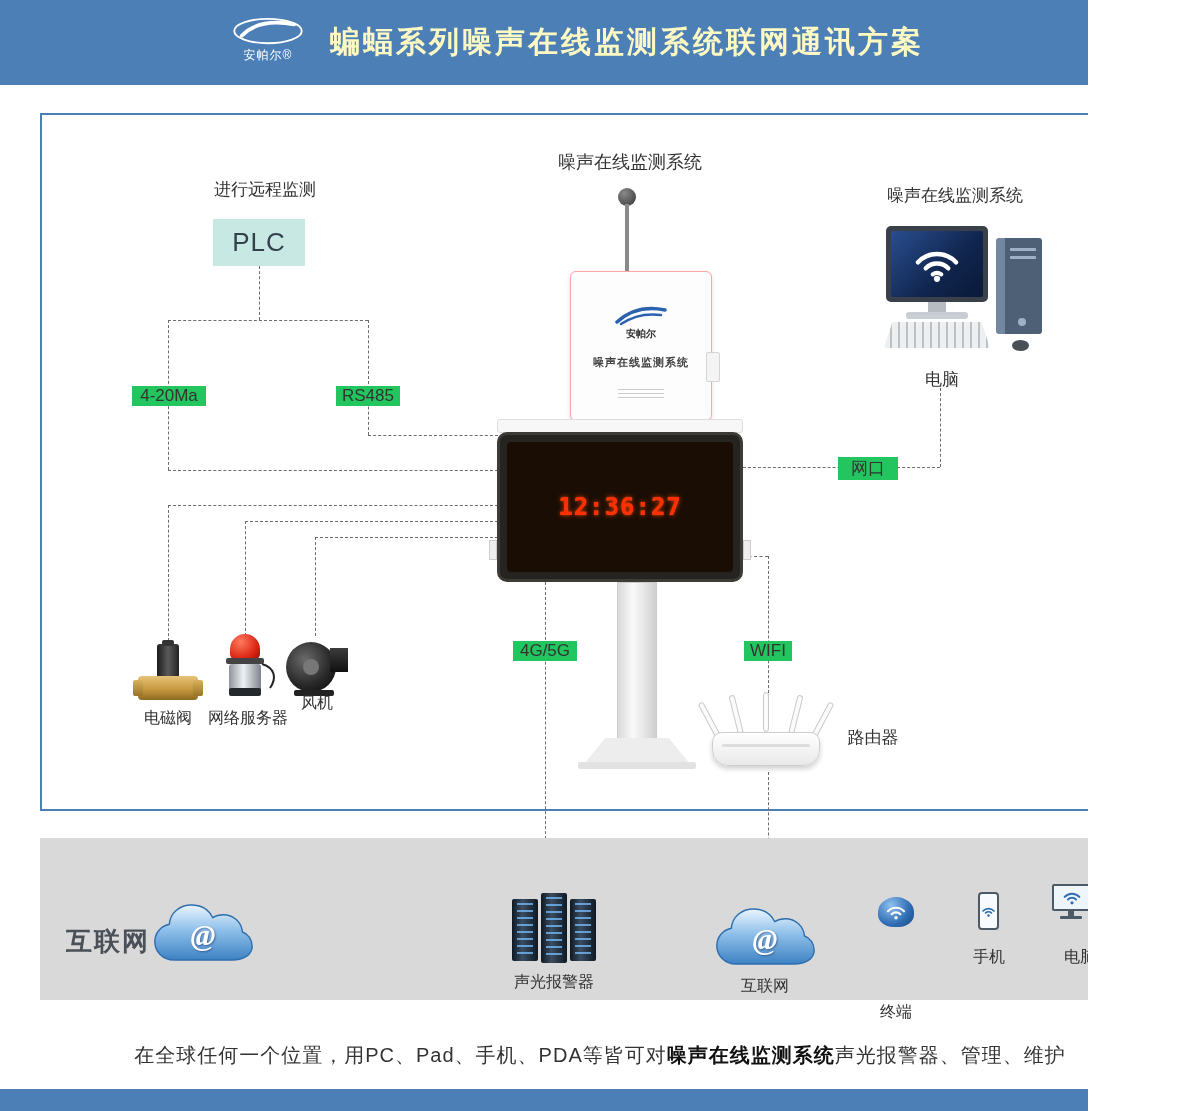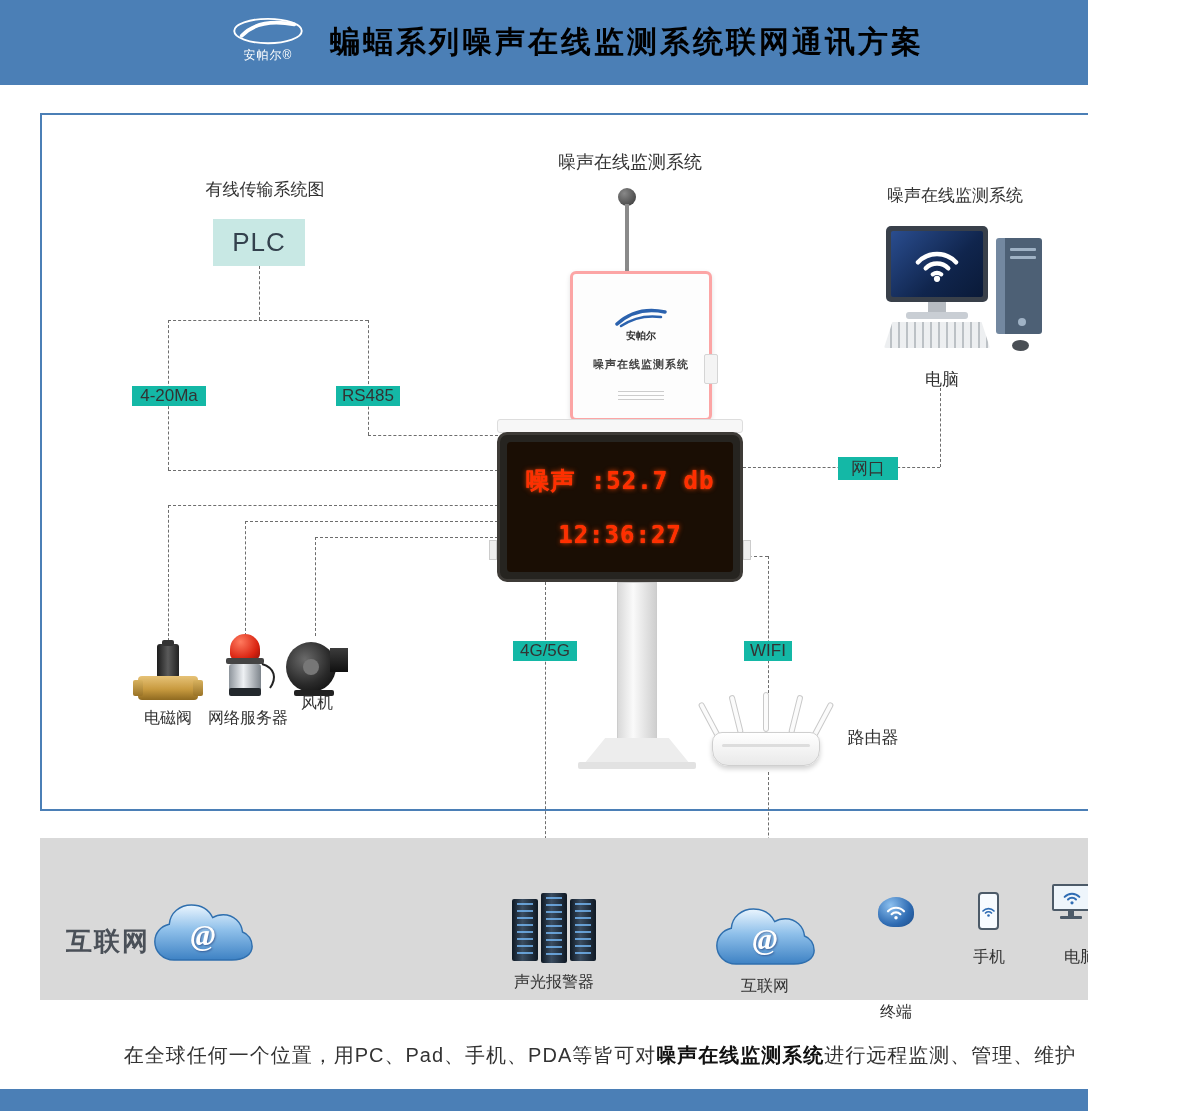--- a/index.html
+++ b/index.html
@@ -4,31 +4,31 @@
 <style>
   *{margin:0;padding:0;box-sizing:border-box}
   body{background:#ffffff;font-family:"Liberation Sans",sans-serif}
   .page{position:relative;width:1088px;height:1111px;background:#fff;overflow:hidden}
   .abs{position:absolute}
 
   
   .topbar{position:absolute;left:0;top:0;width:1200px;height:85px;background:#4b7fb6}
   .logo{position:absolute;left:226px;top:16px;width:84px;text-align:center}
   .logo-text{display:block;margin-top:-3px;font-size:12px;color:#fff;letter-spacing:1px}
-  .title{position:absolute;left:330px;top:22px;font-size:30px;font-weight:bold;color:#000000;letter-spacing:3px;white-space:nowrap}
+  .title{position:absolute;left:330px;top:22px;font-size:30px;font-weight:bold;color:#fef9c3;letter-spacing:3px;white-space:nowrap}
   .bottombar{position:absolute;left:0;top:1089px;width:1200px;height:22px;background:#4b7fb6}
 
   
   .frame{position:absolute;left:40px;top:113px;width:1120px;height:698px;border:2px solid #4b7fb6;background:#fff}
   .band{position:absolute;left:40px;top:838px;width:1120px;height:162px;background:#d9d9d9}
 
   
   .lbl{position:absolute;font-size:17px;color:#333;text-align:center;white-space:nowrap}
   .lbl-sm{font-size:16px}
-  .onln{background:#14b8a6;padding:0 4px}
+  .onln{background:#22c55e;padding:0 4px}
 
   
   .dl-h{position:absolute;height:0;border-top:1px dashed #6d6d6d}
   .dl-v{position:absolute;width:0;border-left:1px dashed #6d6d6d}
   .arrow-down{position:absolute;width:0;height:0;border-left:5px solid transparent;border-right:5px solid transparent;border-top:8px solid #6d6d6d}
 
   
   .plc{position:absolute;left:213px;top:219px;width:92px;height:47px;background:#c8e8e4;color:#33414d;
        display:flex;align-items:center;justify-content:center;font-size:26px;letter-spacing:1px}
 
@@ -43,21 +43,21 @@
             background-image:repeating-linear-gradient(90deg,rgba(255,255,255,.65) 0 6px,rgba(0,0,0,.08) 6px 8px)}
   .tower{position:absolute;left:996px;top:238px;width:46px;height:96px;border-radius:3px;
          background:linear-gradient(90deg,#7388a0 0 9px,#4d6075 9px 100%)}
   .tower .slot{position:absolute;left:14px;width:26px;height:3px;background:#9fb2c5;border-radius:1px}
   .tower .pwr{position:absolute;left:22px;bottom:8px;width:8px;height:8px;border-radius:50%;background:#9fb2c5}
   .mouse{position:absolute;left:1012px;top:340px;width:17px;height:11px;background:#4a4f55;border-radius:50% 50% 50% 50%}
 
   
   .mic-ball{position:absolute;left:618px;top:188px;width:18px;height:18px;background:radial-gradient(circle at 35% 30%,#888,#333);border-radius:50%}
   .mic-rod{position:absolute;left:625px;top:204px;width:4px;height:68px;background:#8a8a8a}
-  .cabinet{position:absolute;left:570px;top:271px;width:142px;height:150px;background:#fdfdfd;border:3px solid #fca5a5;
+  .cabinet{position:absolute;left:570px;top:271px;width:142px;height:150px;background:#fdfdfd;border:1px solid #fca5a5;
            border-radius:6px;box-shadow:0 2px 5px rgba(0,0,0,.12);display:flex;flex-direction:column;align-items:center}
   .cab-brand{font-size:10px;font-weight:bold;color:#333;margin-top:1px}
   .cab-title{font-size:11px;font-weight:600;color:#444;margin-top:14px;letter-spacing:1px}
   .cab-vents{margin-top:16px;width:46px}
   .cab-vents div{height:1px;background:#ccc;margin-top:3px}
   .cab-latch{position:absolute;right:-9px;top:80px;width:14px;height:30px;background:#f4f4f4;border:1px solid #d5d5d5;border-radius:2px}
   .mount{position:absolute;left:497px;top:419px;width:246px;height:14px;background:#f7f7f7;border:1px solid #ddd;border-radius:3px}
   .led{position:absolute;left:497px;top:432px;width:246px;height:150px;background:#262420;border:3px solid #3e3b37;border-radius:10px;padding:7px}
   .led-inner{width:100%;height:100%;background:#1a0e04;border-radius:4px;display:flex;flex-direction:column;
              justify-content:space-evenly;align-items:center}
@@ -105,21 +105,21 @@
         <path d="M12 21 Q 30 2 68 9" stroke="#fff" stroke-width="4" fill="none" stroke-linecap="round"></path>
       </svg>
       <span class="logo-text">安帕尔®</span>
     </div>
     <h1 class="title">蝙蝠系列噪声在线监测系统联网通讯方案</h1>
   </div>
 
   <div class="frame"></div>
 
   <div class="lbl" style="left:540px;top:150px;width:180px;font-size:18px">噪声在线监测系统</div>
-  <div class="lbl" style="left:190px;top:178px;width:150px">有线传输系统图</div>
+  <div class="lbl" style="left:190px;top:178px;width:150px">进行远程监测</div>
   <div class="lbl" style="left:880px;top:184px;width:150px">噪声在线监测系统</div>
 
   <div class="dl-v" style="left:259px;top:266px;height:54px"></div>
   <div class="dl-h" style="left:168px;top:320px;width:200px"></div>
   <div class="dl-v" style="left:168px;top:320px;height:150px"></div>
   <div class="dl-v" style="left:368px;top:320px;height:115px"></div>
   <div class="dl-h" style="left:368px;top:435px;width:130px"></div>
   <div class="dl-h" style="left:168px;top:470px;width:330px"></div>
   <div class="dl-h" style="left:168px;top:505px;width:330px"></div>
   <div class="dl-v" style="left:168px;top:505px;height:141px"></div>
@@ -194,21 +194,20 @@
     <div class="cab-vents">
         <div></div>
         <div></div>
         <div></div>
       </div>
     <div class="cab-latch"></div>
   </div>
   <div class="mount"></div>
   <div class="led">
     <div class="led-inner">
-      <span class="led-line">噪声 :52.7 db</span>
       <span class="led-line">12:36:27</span>
     </div>
   </div>
   <div class="led-tab" style="left:489px;top:540px"></div>
   <div class="led-tab" style="left:743px;top:540px"></div>
   <div class="pole"></div>
   <div class="pbase"></div>
   <div class="pplate"></div>
 
   <div class="abs" style="left:138px;top:644px;width:60px;height:60px">
@@ -313,17 +312,17 @@
         <circle cx="15" cy="19" r="2.4" fill="#2f6cb3"></circle>
       </svg>
     </div>
     <div class="abs" style="left:16px;top:27px;width:6px;height:5px;background:#4c5a68"></div>
     <div class="abs" style="left:8px;top:32px;width:22px;height:3px;background:#4c5a68;border-radius:1px"></div>
     <div class="abs" style="left:43px;top:2px;width:11px;height:32px;background:linear-gradient(#6d7d8d,#3f4e5d);border-radius:2px"></div>
   </div>
   <div class="lbl lbl-sm" style="left:1060px;top:947px;width:40px">电脑</div>
 
   <div class="note">
-    <span>在全球任何一个位置，用PC、Pad、手机、PDA等皆可对</span><b>噪声在线监测系统</b><span>进行远程监测、管理、维护</span>
+    <span>在全球任何一个位置，用PC、Pad、手机、PDA等皆可对</span><b>噪声在线监测系统</b><span>声光报警器、管理、维护</span>
   </div>
   <div class="bottombar"></div>
 
 </div>
 
 </body></html>

